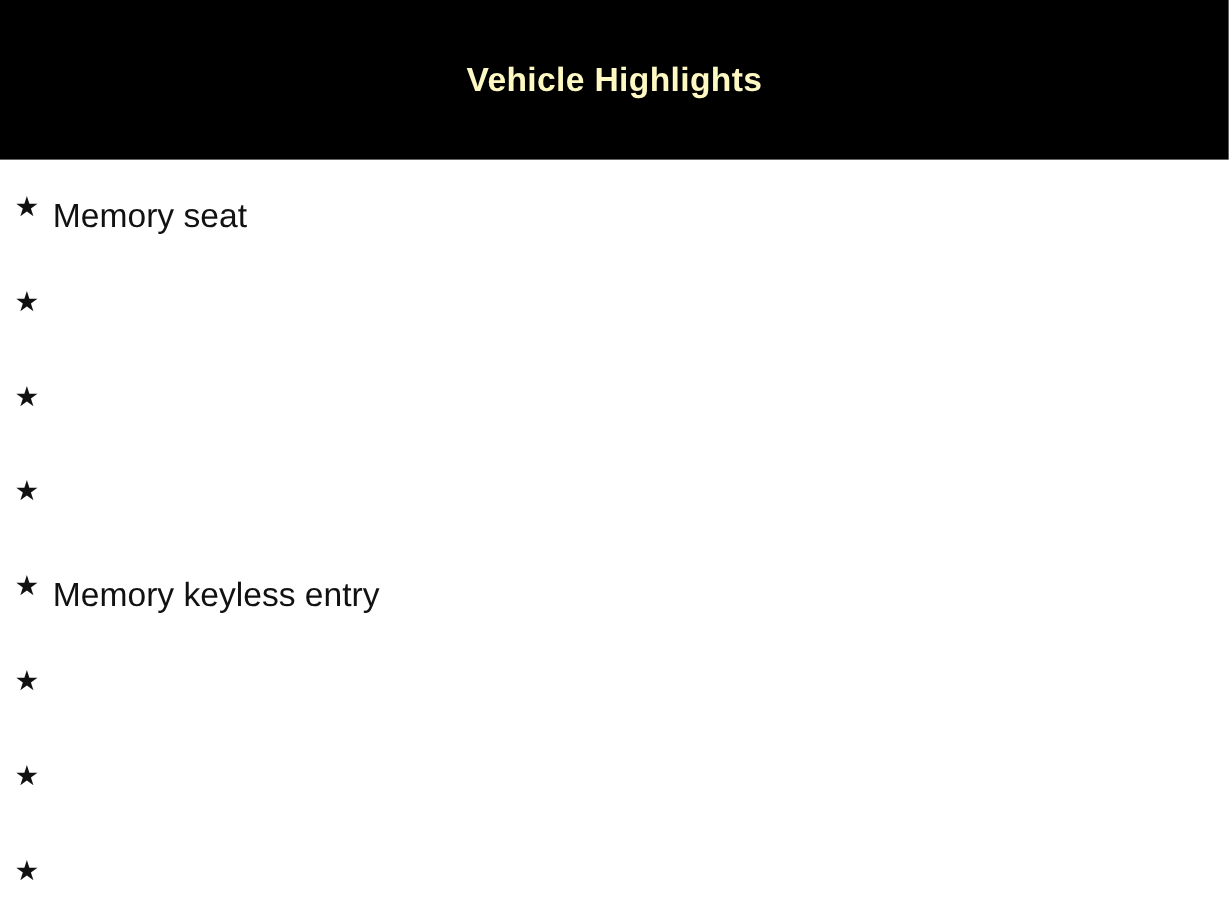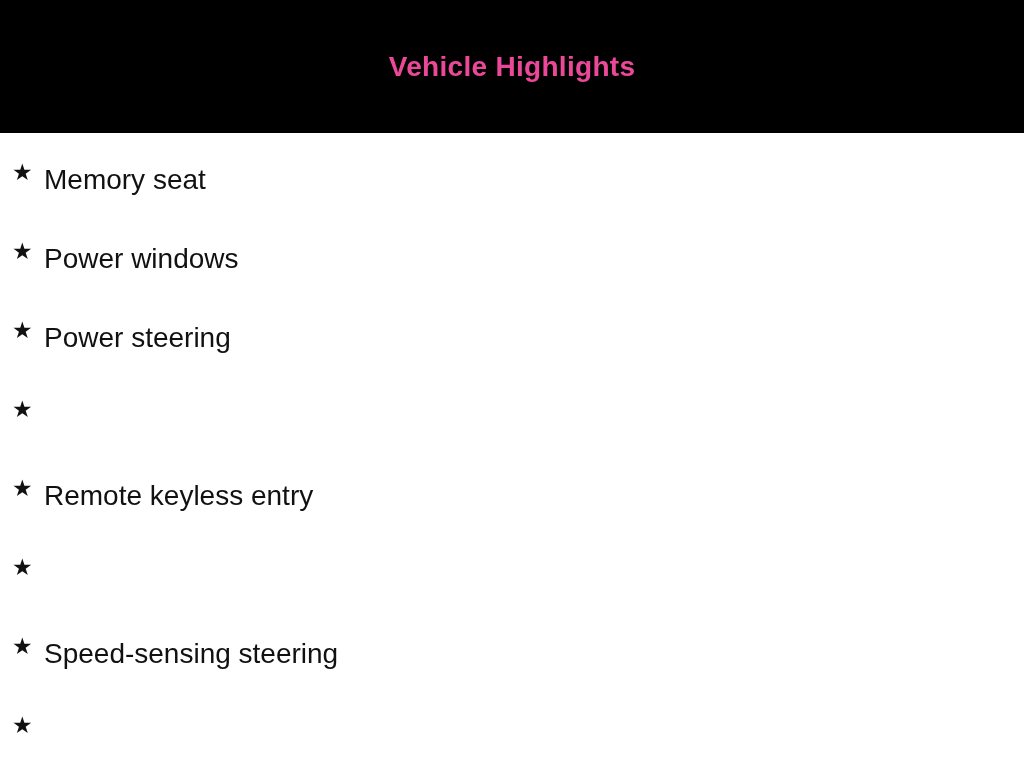--- a/index.html
+++ b/index.html
@@ -20,21 +20,21 @@
     width: 1024px;
     height: 133px;
     background: #000000;
     display: flex;
     align-items: center;
     justify-content: center;
   }
   .header h1 {
     margin: 2px;
     padding: 0;
-    color: #ec4899;
+    color: #fef9c3;
     font-size: 28px;
     font-weight: bold;
     letter-spacing: 0.3px;
     line-height: 1;
   }
   .highlight-list {
     list-style: none;
     margin: 0;
     padding: 25px 0 0 12px;
   }
@@ -69,38 +69,35 @@
     <h1>Vehicle Highlights</h1>
   </div>
 
   <ul class="highlight-list">
     <li>
       <span class="star">★</span>
       <span class="label">Memory seat</span>
     </li>
     <li>
       <span class="star">★</span>
-      <span class="label">Power windows</span>
-    </li>
-    <li>
-      <span class="star">★</span>
-      <span class="label">Power steering</span>
     </li>
     <li>
       <span class="star">★</span>
     </li>
     <li>
       <span class="star">★</span>
-      <span class="label">Remote keyless entry</span>
+    </li>
+    <li>
+      <span class="star">★</span>
+      <span class="label">Memory keyless entry</span>
     </li>
     <li>
       <span class="star">★</span>
     </li>
     <li>
       <span class="star">★</span>
-      <span class="label">Speed-sensing steering</span>
     </li>
     <li>
       <span class="star">★</span>
     </li>
   </ul>
 
 </div>
 
 </body></html>

